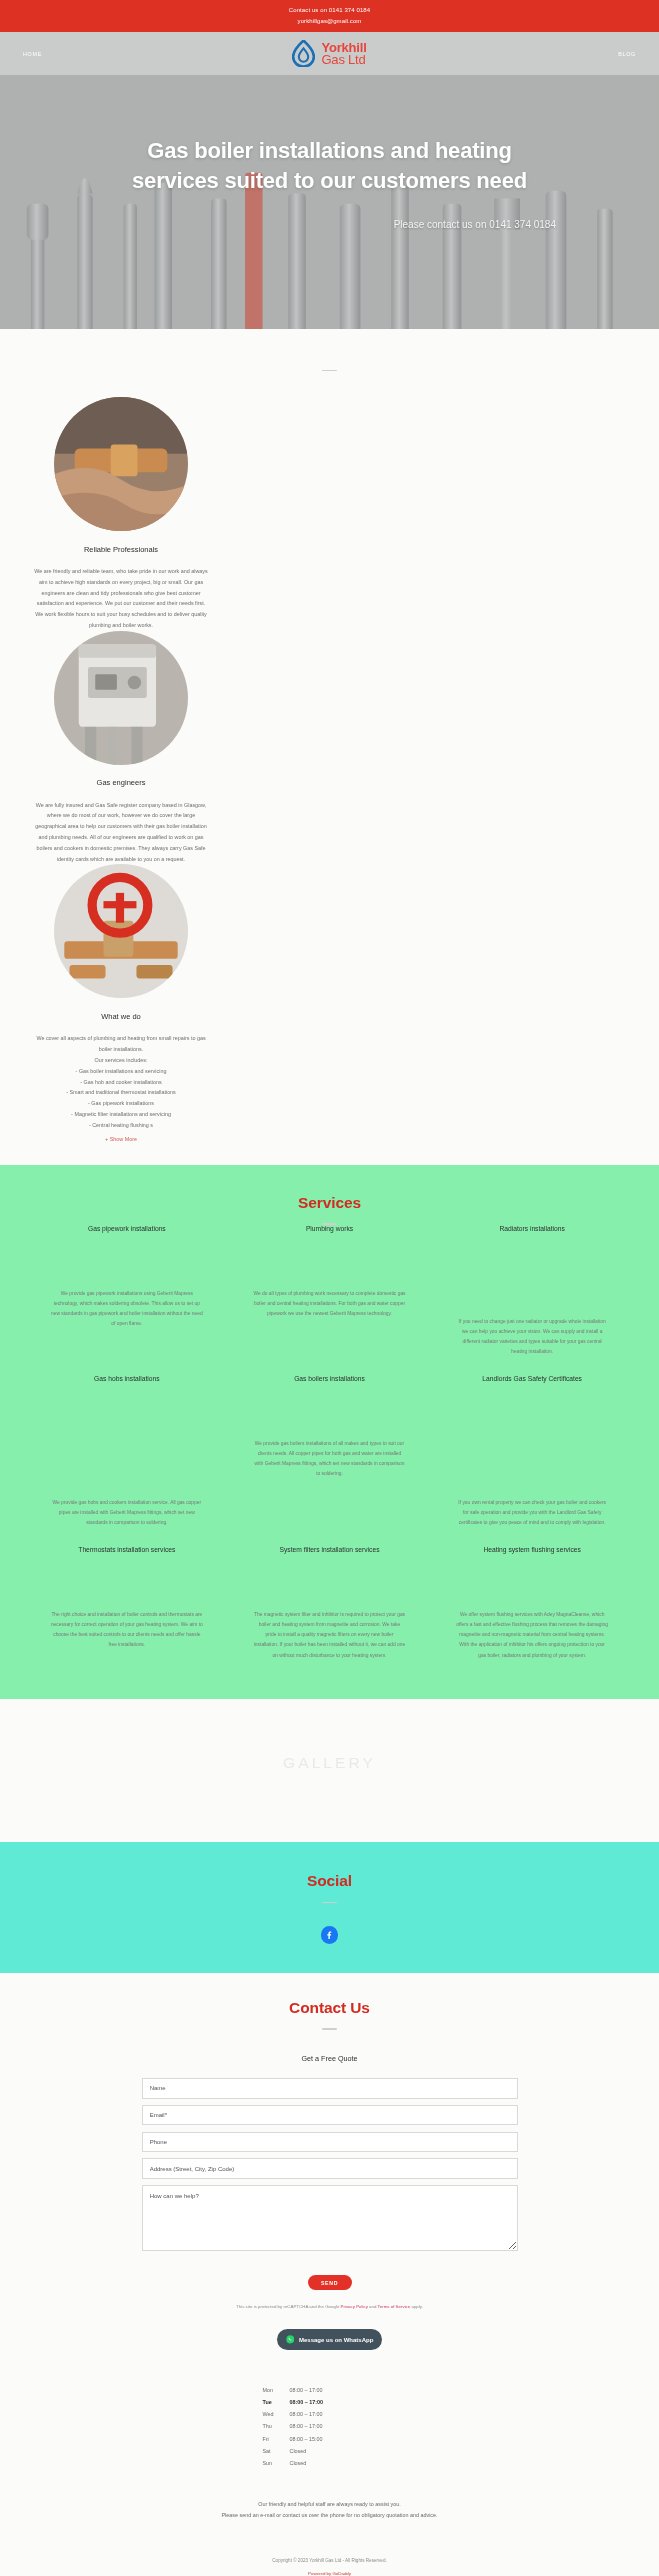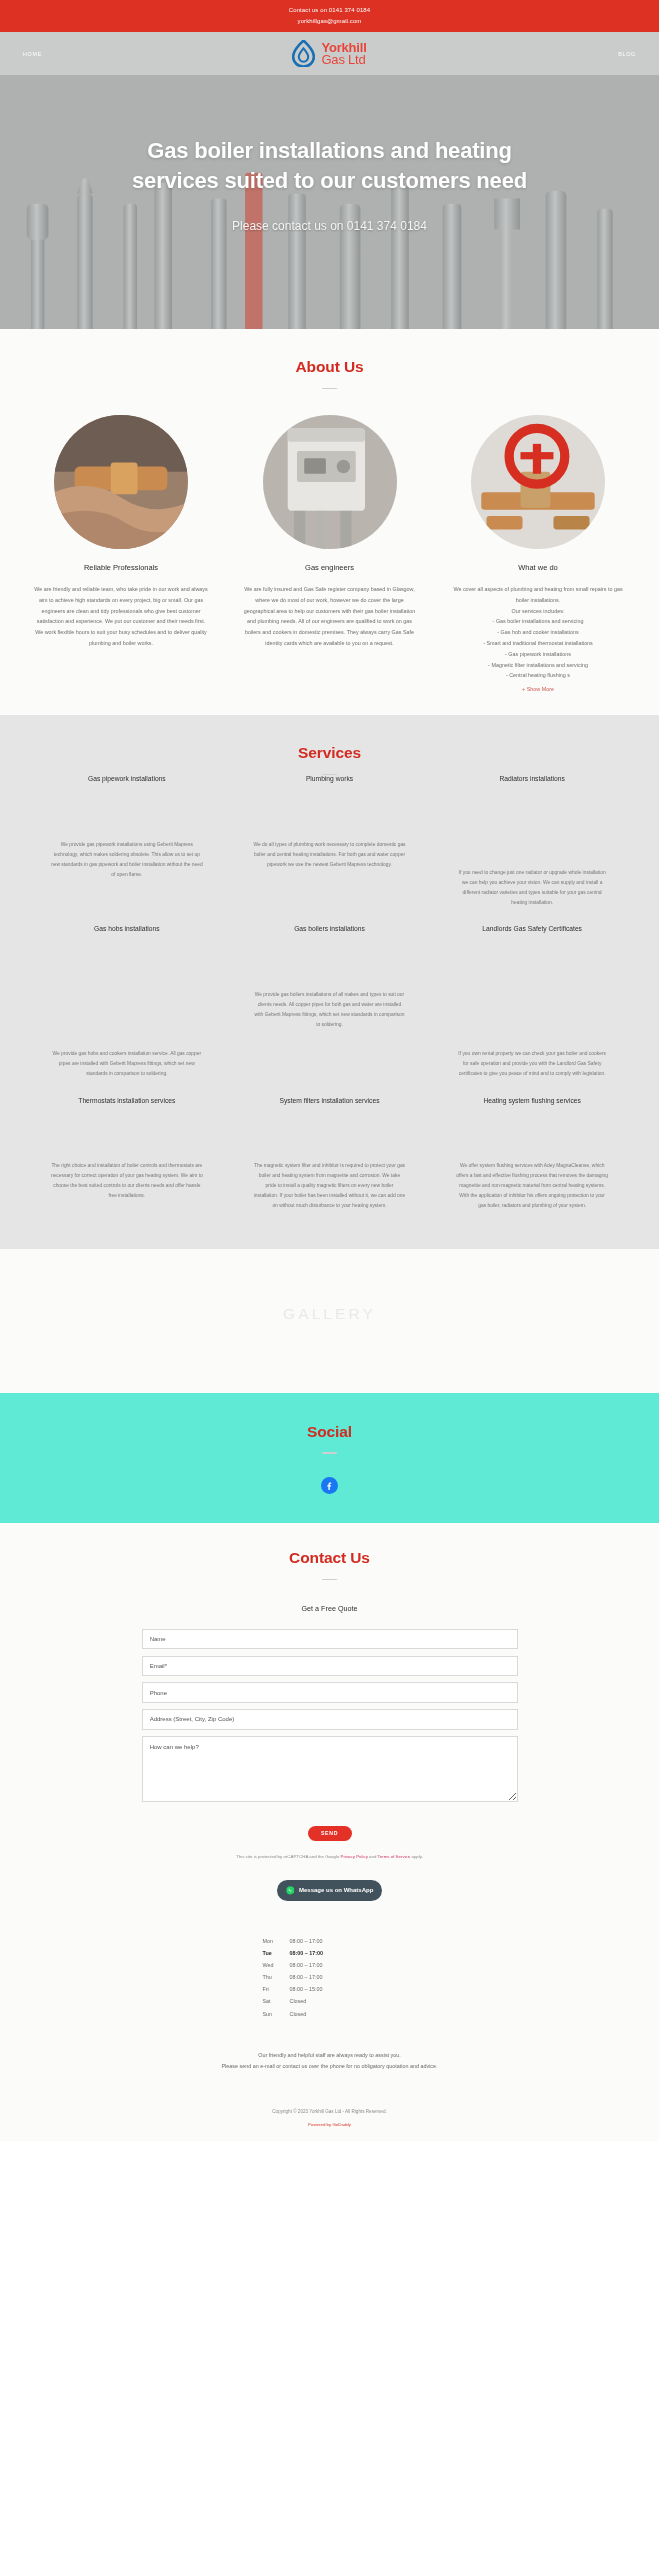--- a/index.html
+++ b/index.html
@@ -99,28 +99,29 @@
     margin-top: 21.6px;
     color: #f4f4f4;
     font-size: 8px;
     line-height: 2.0;
     font-weight: 400;
     text-shadow: 0 0.5px 2.1px rgba(0,0,0,.25);
   }
   .hero-phone {
     margin-top: 24px;
     color: #f4f4f4;
-    font-size: 12px;
+    font-size: 10px;
     text-shadow: 0 0.5px 2.1px rgba(0,0,0,.25);
+    text-align: right;
   }
 
   
   .section { width: 100%; }
   .sec-about { background: #fbfbf9; padding: 29px 0 23px; }
-  .sec-services { background: #e5e5e5; padding: 29px 0 20.6px; }
+  .sec-services { background: #86efac; padding: 29px 0 20.6px; }
   .sec-gallery { background: #fbfbf9; padding: 5.2px 0 20.6px; }
   .sec-social { background: #5eead4; padding: 30px 0 29px; }
   .sec-contact { background: #fbfbf9; padding: 26px 0 0; }
 
   .sec-title {
     text-align: center;
     color: #d32b21;
     font-size: 15.5px;
     font-weight: 700;
     letter-spacing: -0.1px;
@@ -132,20 +133,21 @@
     border-radius: 1px;
   }
 
   .container { width: 608px; margin: 0 auto; }
 
   
   .about-grid {
     display: flex;
     justify-content: space-between;
     margin-top: 26px;
+    flex-direction: column;
   }
   .about-card { width: 191px; text-align: center; }
   .about-photo {
     width: 134px; height: 134px;
     border-radius: 50%;
     margin: 0 auto;
     overflow: hidden;
     position: relative;
   }
   .about-card h3 {
@@ -384,21 +386,20 @@
     </g>
     <rect x="0" y="0" width="1280" height="608" fill="#a9aca9" opacity="0.46"></rect>
   </svg>
   <div class="hero-inner">
     <h1>Gas boiler installations and heating services suited to our customers need</h1>
     <div class="hero-phone">Please contact us on 0141 374 0184</div>
   </div>
 </div>
 
 <div class="section sec-about">
-  <div class="sec-title">About Us</div>
   <div class="sec-rule"></div>
   <div class="container">
     <div class="about-grid">
 
       <div class="about-card">
         <div class="about-photo">
           <svg viewBox="0 0 260 260" width="134" height="134">
             <rect width="260" height="260" fill="#9a7f6b"></rect>
             <rect x="0" y="0" width="260" height="110" fill="#6e5d52"></rect>
             <rect x="40" y="100" width="180" height="46" rx="10" fill="#c98b4f"></rect>

